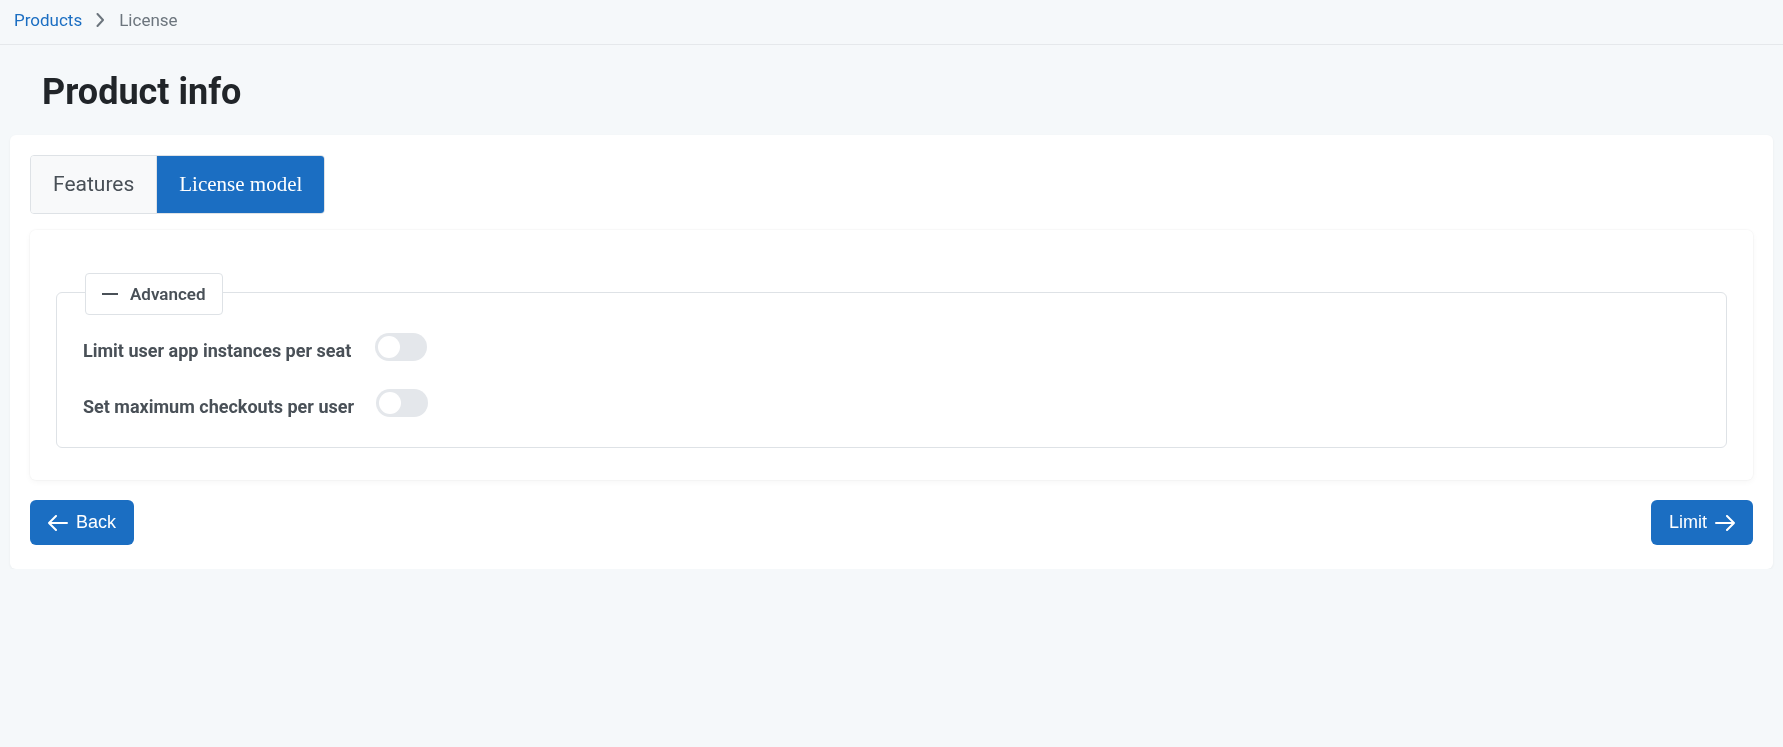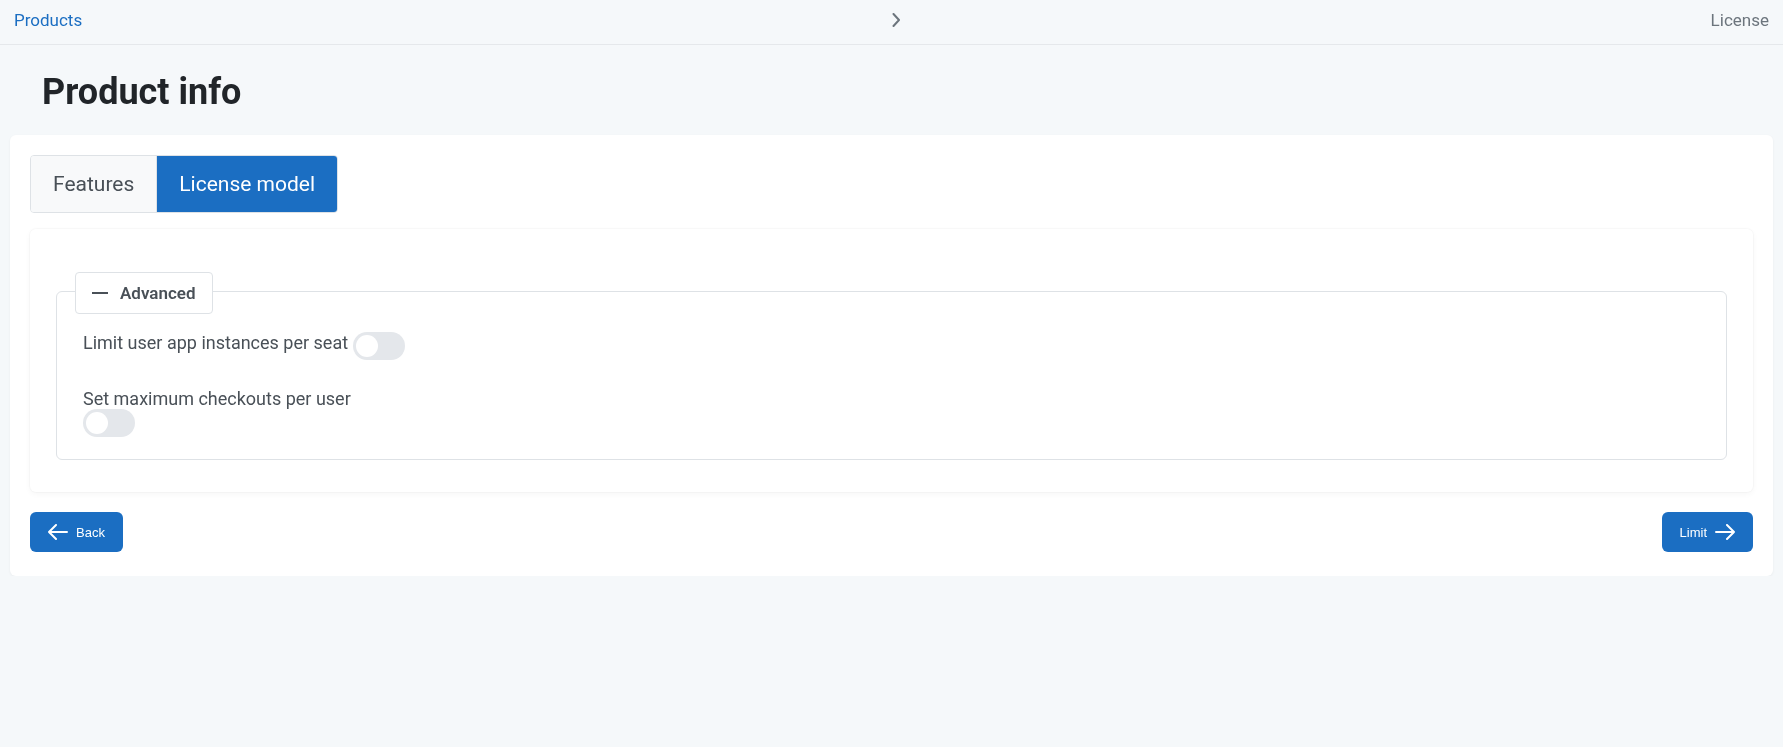--- a/index.html
+++ b/index.html
@@ -13,21 +13,20 @@
     color: #212529;
     font-size: 16px;
   }
   .breadcrumb {
     display: flex;
     align-items: center;
     gap: 14px;
     padding: 10px 14px 14px 14px;
     border-bottom: 1px solid #e5e8eb;
     font-size: 17px;
-    justify-content: space-between;
   }
   .breadcrumb-link {
     color: #1b6ec2;
     cursor: pointer;
   }
   .breadcrumb-sep {
     color: #6c757d;
     display: inline-flex;
     align-items: center;
   }
@@ -63,20 +62,21 @@
     color: #495057;
     cursor: pointer;
     border-right: 1px solid #dee2e6;
   }
   .tab:last-child {
     border-right: none;
   }
   .tab.active {
     background: #1b6ec2;
     color: #fff;
+    font-family: Liberation Serif, serif;
   }
   .panel {
     border-radius: 6px;
     box-shadow: 0 0 0 1px rgba(0,0,0,0.02), 0 2px 6px rgba(0,0,0,0.04);
     padding: 28px 26px 32px 26px;
     background: #fff;
   }
   .form-row {
     display: flex;
     align-items: center;
@@ -127,65 +127,66 @@
   .fieldset {
     border: 1px solid #dee2e6;
     border-radius: 6px;
     padding: 40px 26px 20px 26px;
     margin-top: 34px;
     position: relative;
   }
   .fieldset-legend {
     position: absolute;
     top: -20px;
-    left: 18px;
+    left: 28px;
     background: #fff;
     border: 1px solid #dee2e6;
     border-radius: 4px;
     padding: 10px 16px;
     display: flex;
     align-items: center;
     gap: 12px;
     cursor: pointer;
     font-size: 17px;
     font-weight: 600;
     color: #495057;
   }
   .minus-icon {
     display: inline-block;
     width: 16px;
     height: 2.5px;
     background: #495057;
   }
   .adv-row {
     display: flex;
-    align-items: flex-start;
+    align-items: flex-end;
+    gap: 22px;
     margin-bottom: 28px;
+    font-weight: bold;
   }
   .adv-row:last-child {
-    margin-bottom: 2px;
-    flex-direction: column;
+    margin-bottom: 10px;
   }
   .adv-label {
     font-size: 18px;
     color: #495057;
     min-width: 270px;
   }
   .footer-buttons {
     display: flex;
     justify-content: space-between;
     margin-top: 20px;
   }
   .btn {
     background: #1b6ec2;
     color: #fff;
     border: none;
     border-radius: 6px;
     padding: 12px 18px;
-    font-size: 13px;
+    font-size: 18px;
     cursor: pointer;
     display: inline-flex;
     align-items: center;
     gap: 8px;
   }
   .arrow-icon {
     display: inline-flex;
     align-items: center;
   }
 </style>

